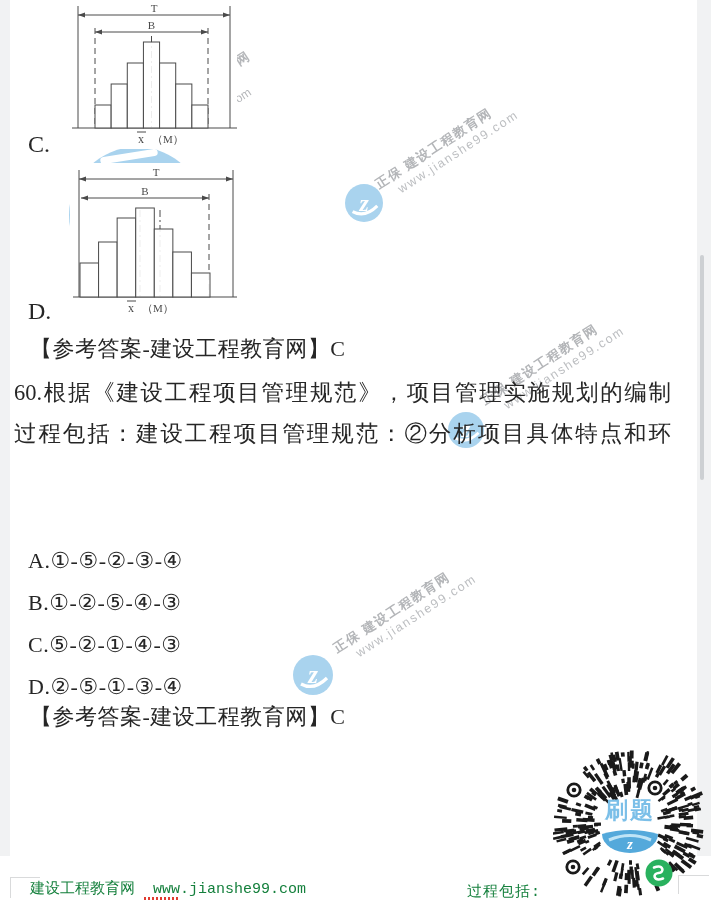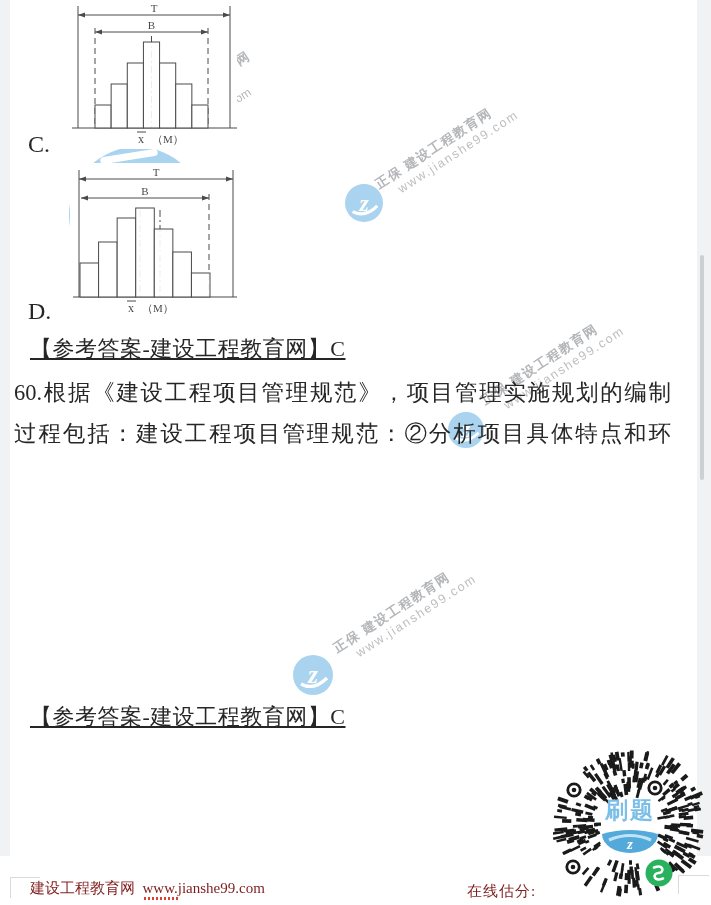--- a/index.html
+++ b/index.html
@@ -16,28 +16,28 @@
          font-family:"Liberation Sans","DejaVu Sans",sans-serif;}
   .wm-l2{font-size:12.5px;color:#bcbec1;letter-spacing:1.8px;margin-left:16px;
          font-family:"Liberation Sans","DejaVu Sans",sans-serif;}
   .wm-frag{z-index:0;transform:rotate(-33deg);color:#b5b7ba;font-weight:bold;
          font-family:"Liberation Sans","DejaVu Sans",sans-serif;}
   .sliver-stripe{background:#fff;border-radius:8px;transform:rotate(-9deg);z-index:1;}
   
   .diag{background:#fff;z-index:2;}
   .opt-letter{font-size:24px;z-index:2;}
   
-  .answer-line{font-size:22px;letter-spacing:0.5px;z-index:2;text-decoration:underline;}
+  .answer-line{font-size:22px;letter-spacing:0.5px;z-index:2;}
   .qblock{width:657px;z-index:2;}
   .qline{font-size:22.5px;line-height:41px;height:41px;text-align:justify;text-align-last:justify;}
   .qline.last{text-align:left;text-align-last:left;}
   .optline{font-size:22px;line-height:42px;height:42px;letter-spacing:0.5px;}
   
-  .footer-text{font-size:15px;color:#7f1d1d;z-index:2;
-         font-family:Liberation Serif, serif;}
+  .footer-text{font-size:15px;color:#15803d;z-index:2;
+         font-family:Liberation Mono, monospace;}
   .squiggle{height:3px;z-index:3;background:
      repeating-linear-gradient(90deg,#e03c31 0 2px,transparent 2px 4px);}
   .bracket{background:#d9dadb;z-index:1;}
   svg text{font-family:"Liberation Serif","DejaVu Serif",serif;}
 </style>
 </head>
 <body>
 
 <div class="page">
 
@@ -147,20 +147,26 @@
   </div>
   <div class="abs opt-letter" style="left:28px;top:298px;">D.</div>
 
   <div class="abs answer-line" style="left:30px;top:334px;">【参考答案-建设工程教育网】C</div>
 
   <div class="abs qblock" style="left:14px;top:372px;">
     <div class="qline">60.根据《建设工程项目管理规范》，项目管理实施规划的编制</div>
     <div class="qline">过程包括：建设工程项目管理规范：②分析项目具体特点和环</div>
   </div>
 
+  <div class="abs" style="left:28px;top:540px;z-index:2;">
+    <div class="optline">A.①-⑤-②-③-④</div>
+    <div class="optline">B.①-②-⑤-④-③</div>
+    <div class="optline">C.⑤-②-①-④-③</div>
+    <div class="optline">D.②-⑤-①-③-④</div>
+  </div>
 
   <div class="abs answer-line" style="left:30px;top:702px;">【参考答案-建设工程教育网】C</div>
 
   <div class="abs" style="left:553px;top:750px;width:160px;height:150px;z-index:2;">
     <svg id="qr" width="160" height="150" viewBox="0 0 160 150">
         <rect x="-1.395181755829904" y="-2.5196373456790124" width="2.790363511659808" height="5.039274691358025" fill="#1a1a1a" transform="translate(22.4,76.2) rotate(267)"></rect>
         <rect x="-1.90309670781893" y="-2.3535108024691356" width="3.80619341563786" height="4.707021604938271" fill="#1a1a1a" transform="translate(28.0,90.7) rotate(250)"></rect>
         <rect x="-1.8250034293552813" y="-3.2799768518518517" width="3.6500068587105625" height="6.5599537037037035" fill="#1a1a1a" transform="translate(36.3,48.2) rotate(302)"></rect>
         <rect x="-1.388062414266118" y="-4.243479938271605" width="2.776124828532236" height="8.48695987654321" fill="#1a1a1a" transform="translate(58.7,46.0) rotate(327)"></rect>
         <rect x="-1.589804526748971" y="-4.521797839506172" width="3.179609053497942" height="9.043595679012345" fill="#1a1a1a" transform="translate(59.6,41.4) rotate(332)"></rect>
@@ -419,15 +425,15 @@
 
   <div class="abs bracket" style="left:10px;top:877px;width:30px;height:1px;"></div>
   <div class="abs bracket" style="left:10px;top:877px;width:1px;height:21px;"></div>
   <div class="abs bracket" style="left:678px;top:875px;width:31px;height:1px;"></div>
   <div class="abs bracket" style="left:678px;top:875px;width:1px;height:19px;"></div>
 
   <div class="abs footer-text" style="left:30px;top:879px;">
     <span>建设工程教育网</span>&nbsp;&nbsp;<span>www.jianshe99.com</span>
   </div>
   <div class="abs squiggle" style="left:144px;top:897px;width:34px;"></div>
-  <div class="abs footer-text" style="left:467px;top:882px;letter-spacing:1px;">在线估分:</div>
+  <div class="abs footer-text" style="left:467px;top:882px;letter-spacing:1px;">过程包括:</div>
 
 </div>
 
 </body></html>

